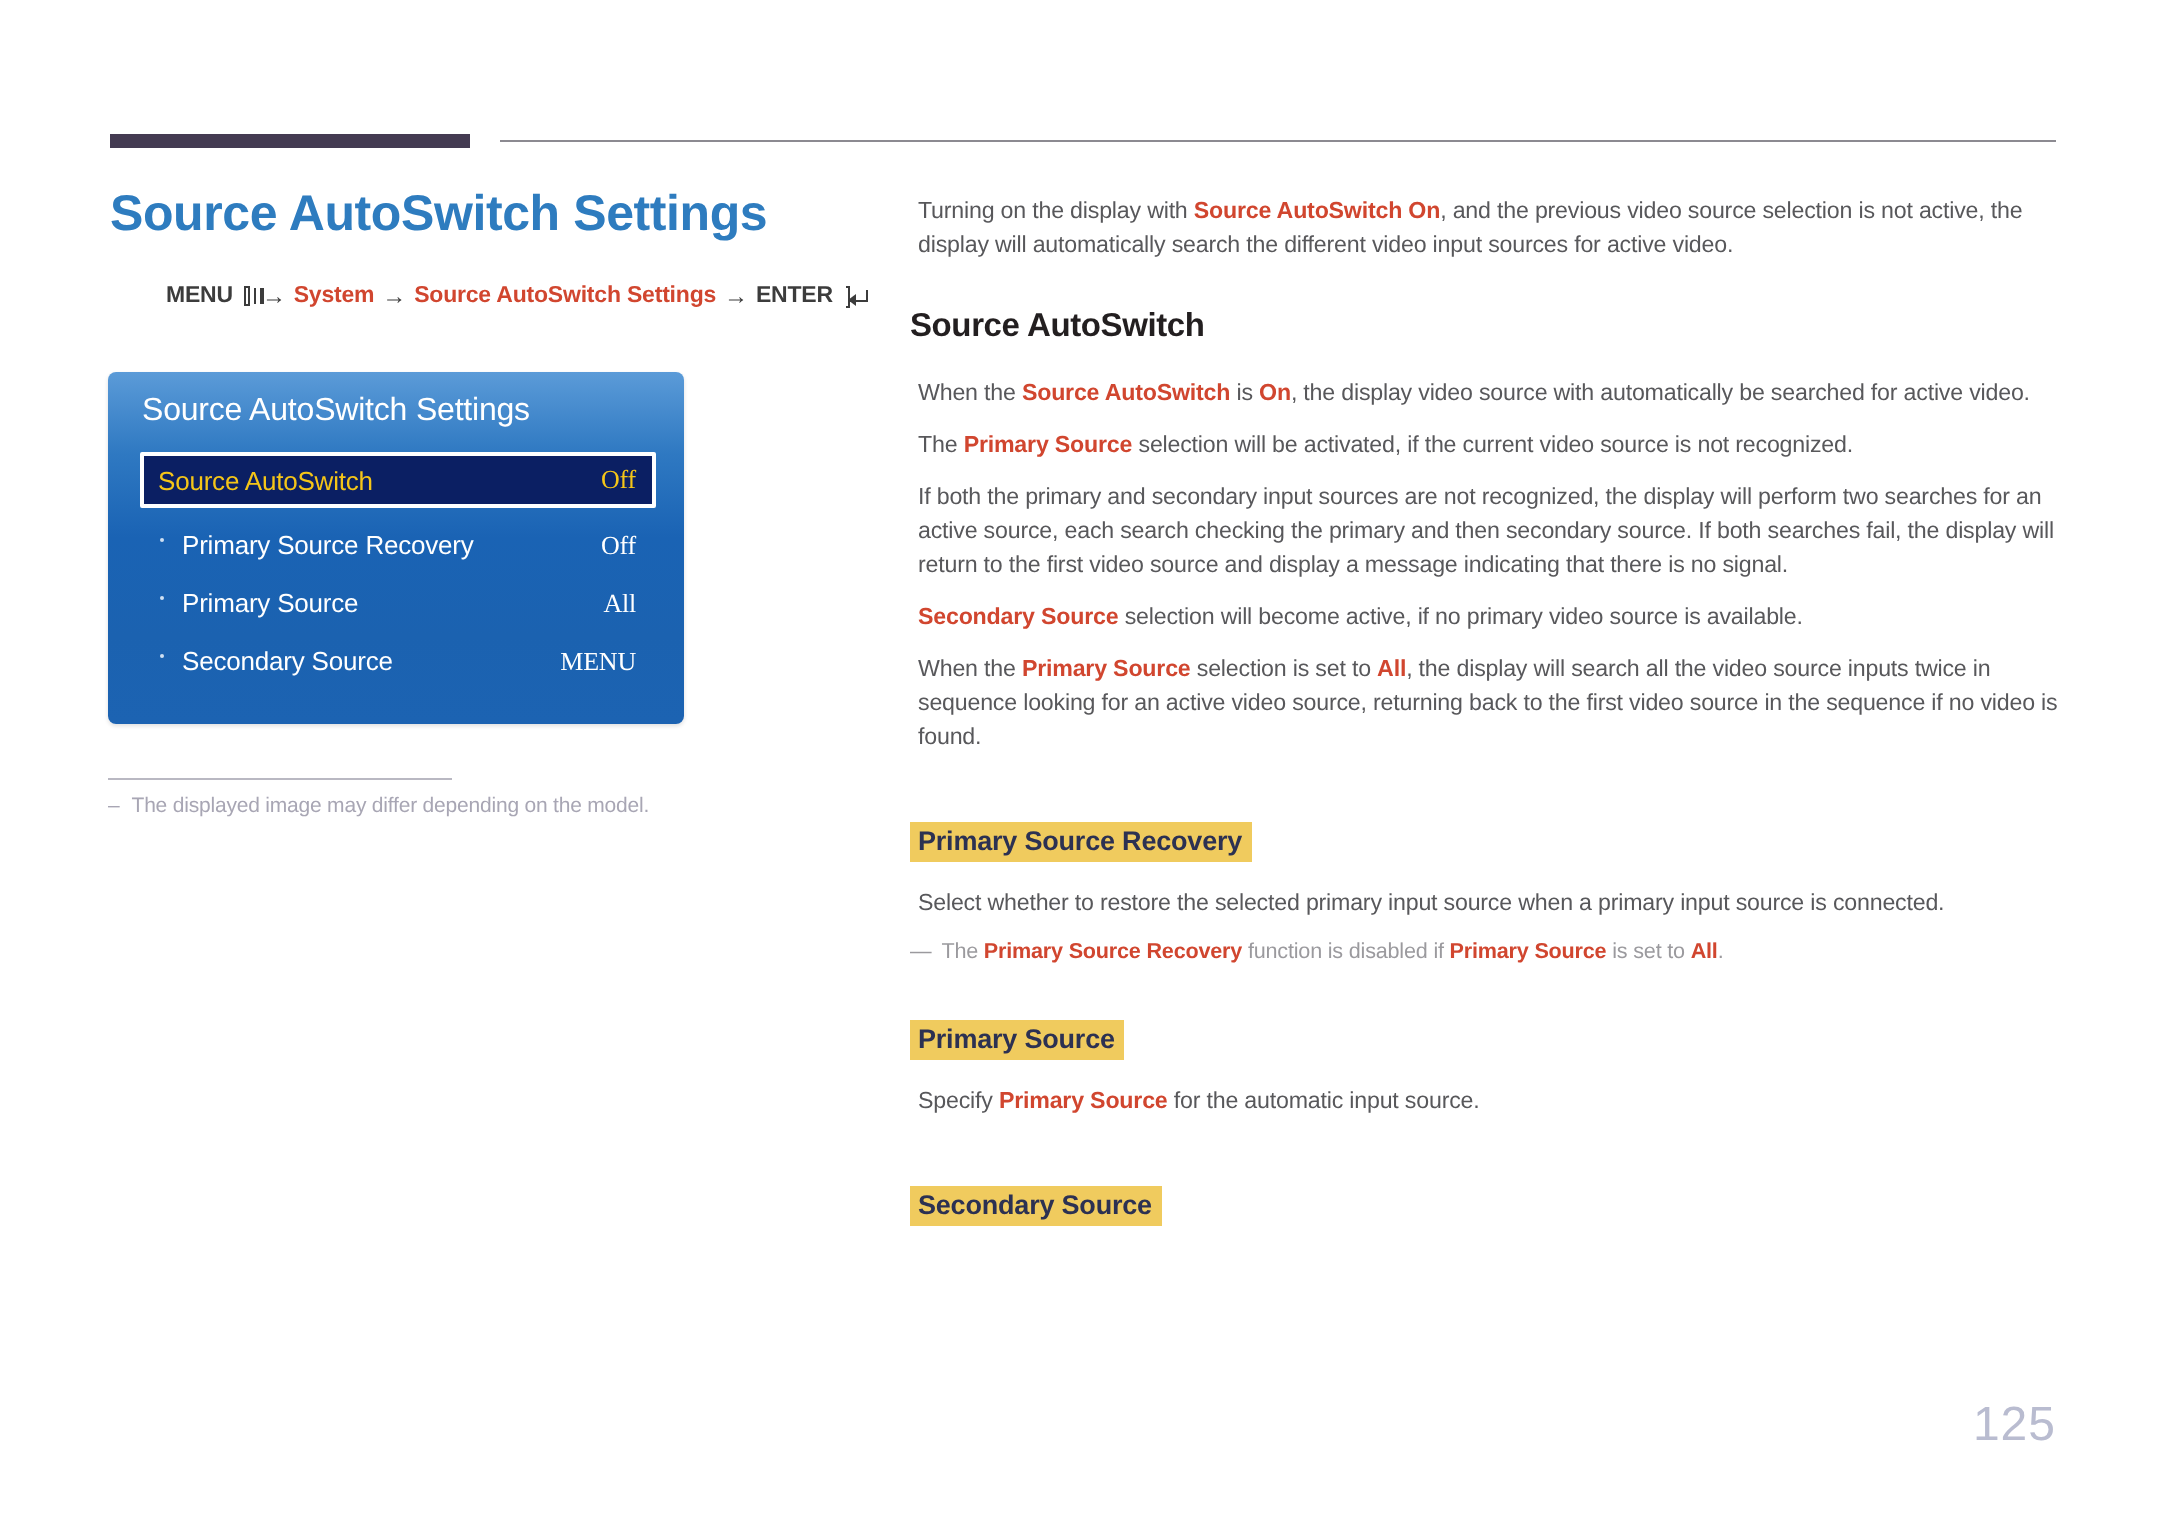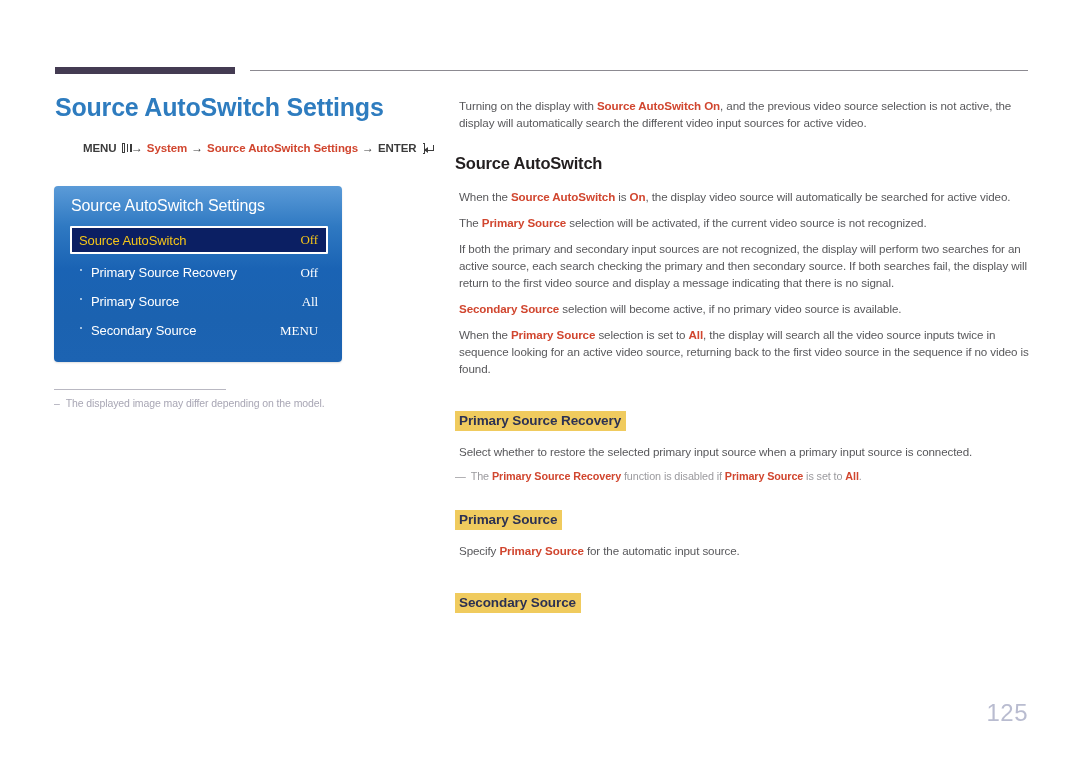--- a/index.html
+++ b/index.html
@@ -293,21 +293,21 @@
   <span class="dash">–</span>
   <span>The displayed image may differ depending on the model.</span>
 </div>
 
 <div id="right-col">
 
   <p class="para"><span>Turning on the display with </span><b>Source AutoSwitch On</b><span>, and the previous video source selection is not active, the display will automatically search the different video input sources for active video.</span></p>
 
   <h2 class="sec-title">Source AutoSwitch</h2>
 
-  <p class="para"><span>When the </span><b>Source AutoSwitch</b><span> is </span><b>On</b><span>, the display video source will automatically be searched for active video.</span></p>
+  <p class="para"><span>When the </span><b>Source AutoSwitch</b><span> is </span><b>On</b><span>, the display video source with automatically be searched for active video.</span></p>
 
   <p class="para"><span>The </span><b>Primary Source</b><span> selection will be activated, if the current video source is not recognized.</span></p>
 
   <p class="para">If both the primary and secondary input sources are not recognized, the display will perform two searches for an active source, each search checking the primary and then secondary source. If both searches fail, the display will return to the first video source and display a message indicating that there is no signal.</p>
 
   <p class="para"><b>Secondary Source</b><span> selection will become active, if no primary video source is available.</span></p>
 
   <p class="para"><span>When the </span><b>Primary Source</b><span> selection is set to </span><b>All</b><span>, the display will search all the video source inputs twice in sequence looking for an active video source, returning back to the first video source in the sequence if no video is found.</span></p>
 
   <div><span class="hl-title">Primary Source Recovery</span></div>

